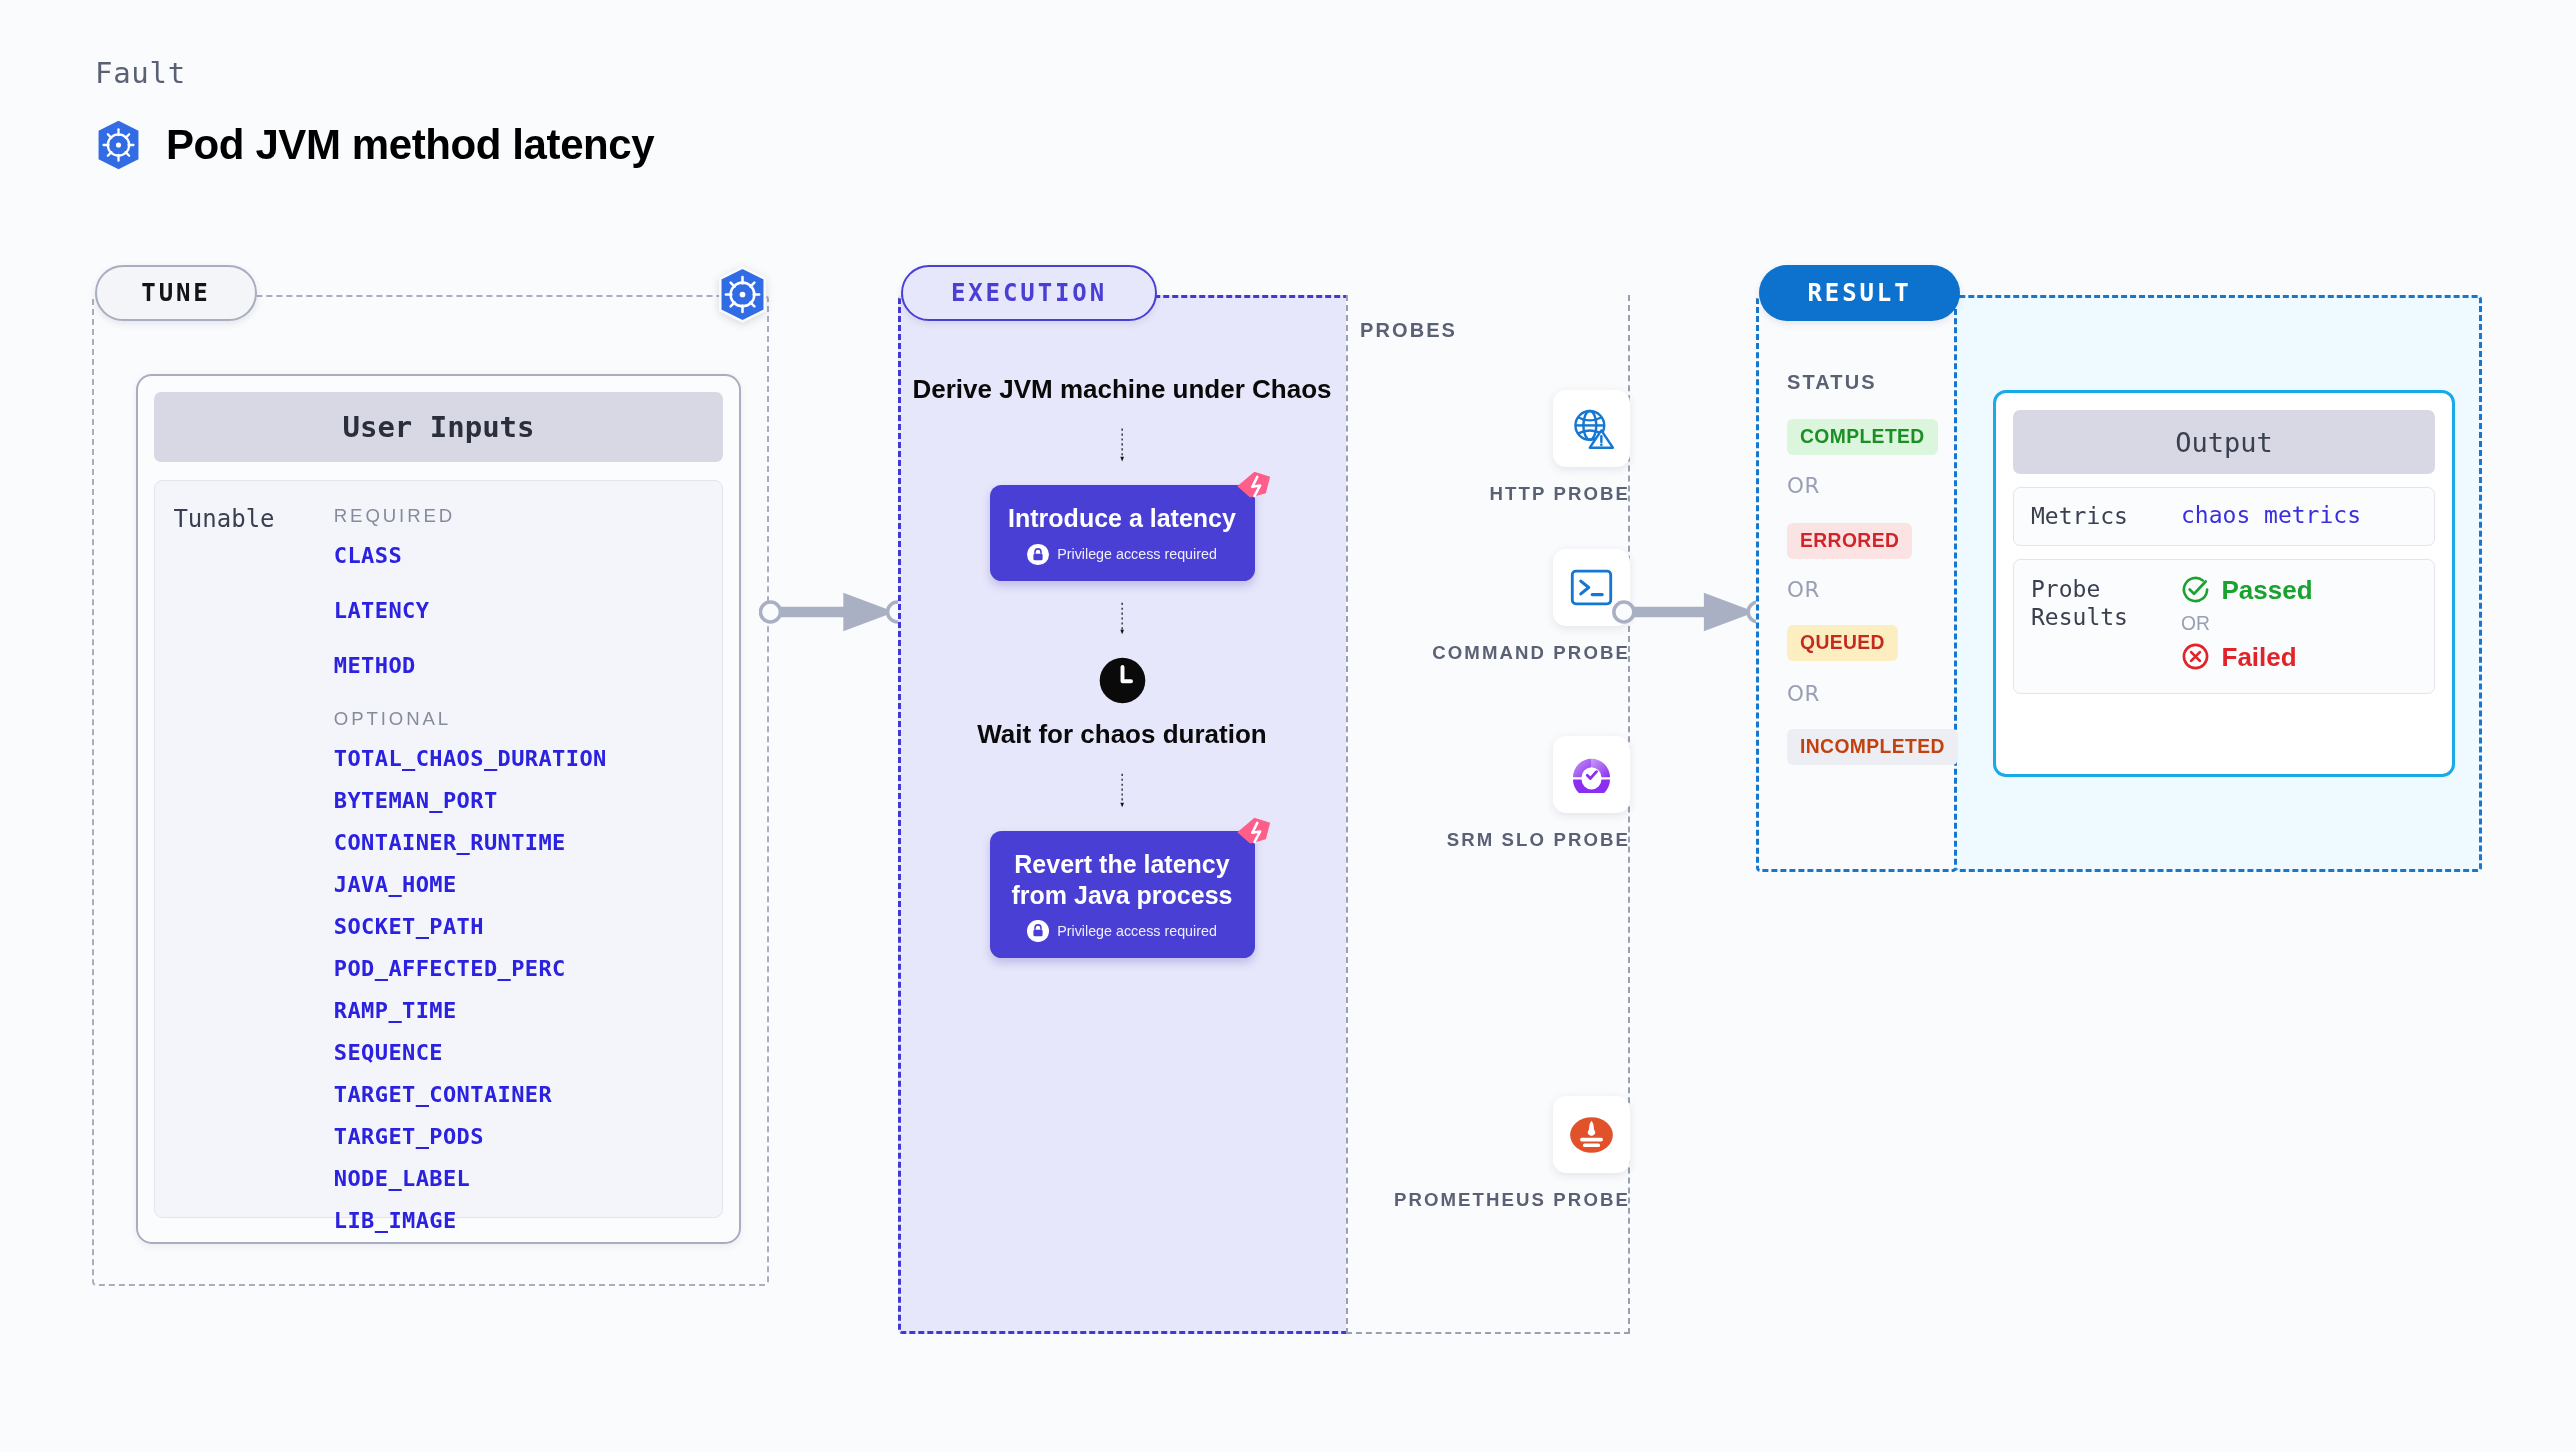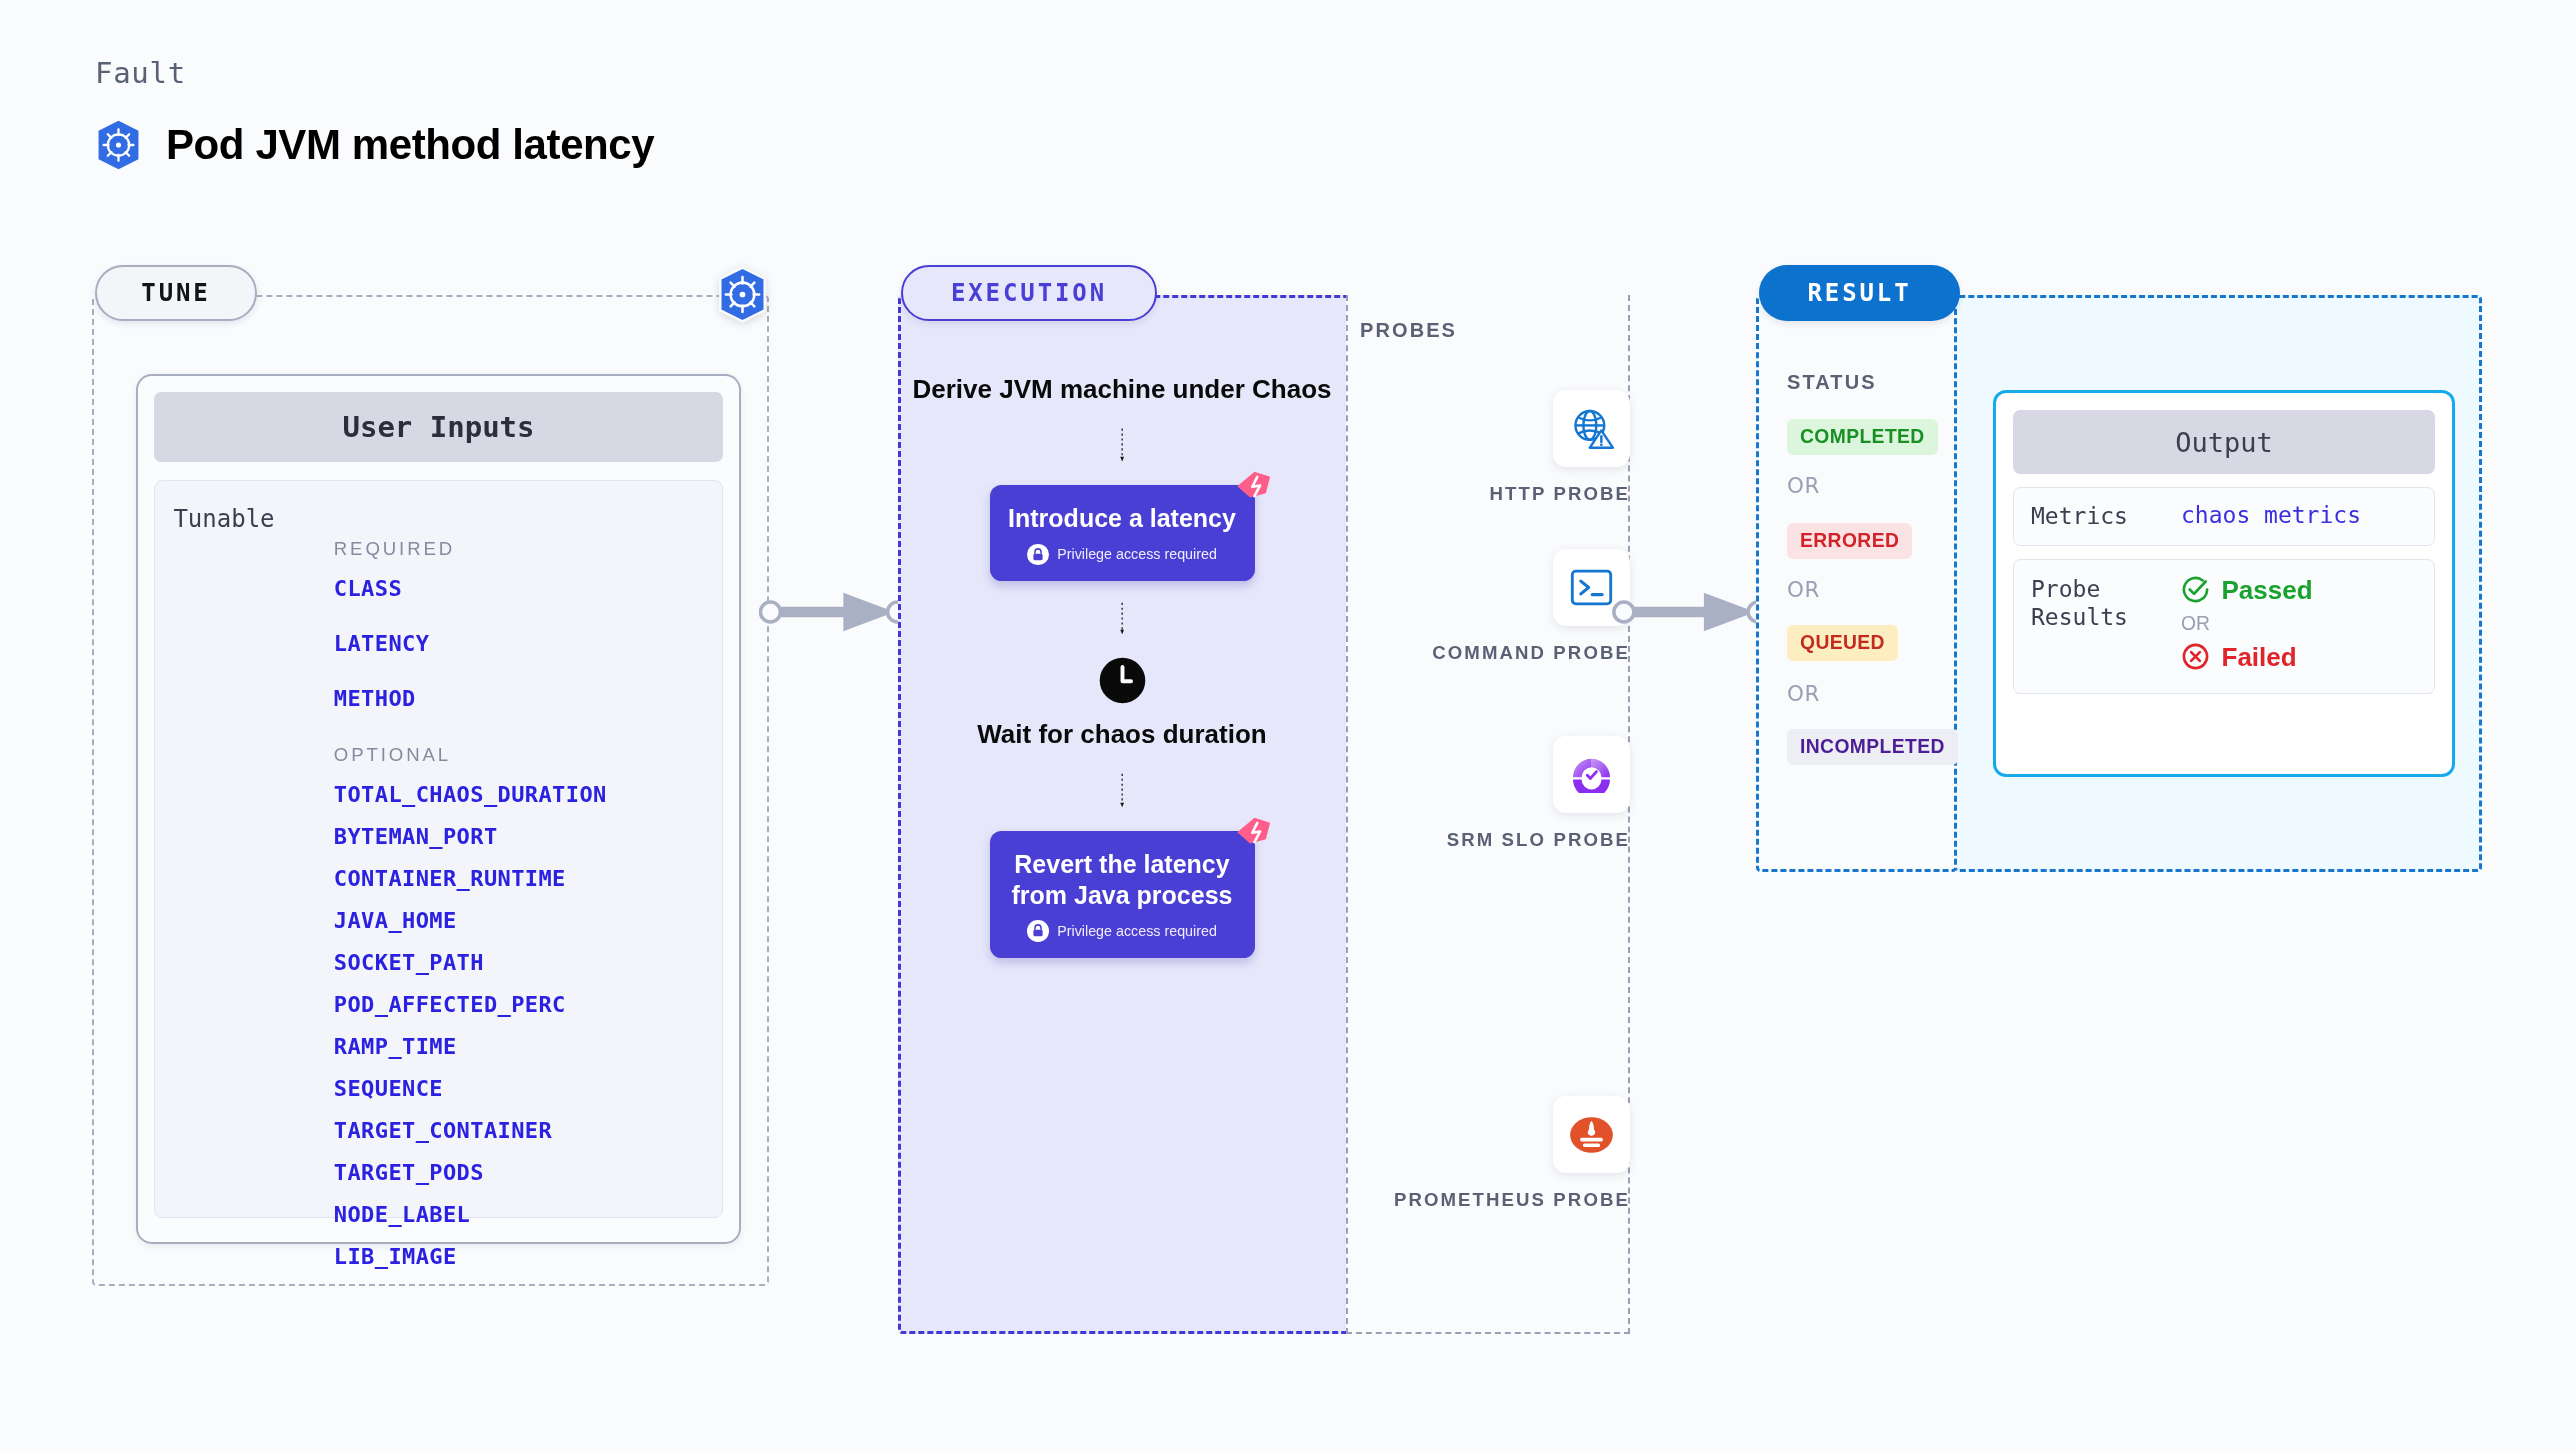--- a/index.html
+++ b/index.html
@@ -70,21 +70,21 @@
     display: flex; padding: 24px 0 0 0;
   }
   #tunable-label {
     width: 179px; padding-left: 18.6px; flex: none;
     font-family: "DejaVu Sans Mono", monospace;
     font-size: 24px; color: #3b4050;
   }
   #tunable-lists { flex: 1; }
   .group-title {
     font-size: 18.6px; letter-spacing: 2.9px; color: #858b9e;
-    font-weight: 400; margin-bottom: 15.8px; margin-top: 33px;
+    font-weight: 400; margin-bottom: 15.8px;
   }
   .param {
     font-family: "DejaVu Sans Mono", monospace;
     font-size: 22px; font-weight: 700; color: #2b21e0;
     letter-spacing: 0.4px;
   }
   #required-list .param { margin-bottom: 30px; }
   #optional-list { margin-top: 17px; }
   #optional-list .param { margin-bottom: 17px; }
 
@@ -454,21 +454,21 @@
   <div id="result-pill" class="panel-pill">RESULT</div>
 
   <div id="status-label">STATUS</div>
 
   <div class="status-badge" style="top:419px; background:#dcf5dd; color:#1a8f23;">COMPLETED</div>
   <div class="or-text" style="top:473px;">OR</div>
   <div class="status-badge" style="top:523px; background:#fce3e3; color:#d0242a;">ERRORED</div>
   <div class="or-text" style="top:577px;">OR</div>
   <div class="status-badge" style="top:625px; background:#fdeec2; color:#c22b1e;">QUEUED</div>
   <div class="or-text" style="top:681px;">OR</div>
-  <div class="status-badge" style="top:729px; background:#eceef4; color:#4c1d95;text-align:center;">INCOMPLETED</div>
+  <div class="status-badge" style="top:729px; background:#eceef4; color:#c2410c;text-align:center;">INCOMPLETED</div>
 
   <div id="output-card">
     <div id="output-header">Output</div>
 
     <div class="out-row">
       <div class="out-key">Metrics</div>
       <div class="out-val-metrics">chaos metrics</div>
     </div>
 
     <div class="out-row" style="padding-bottom:20px;">

